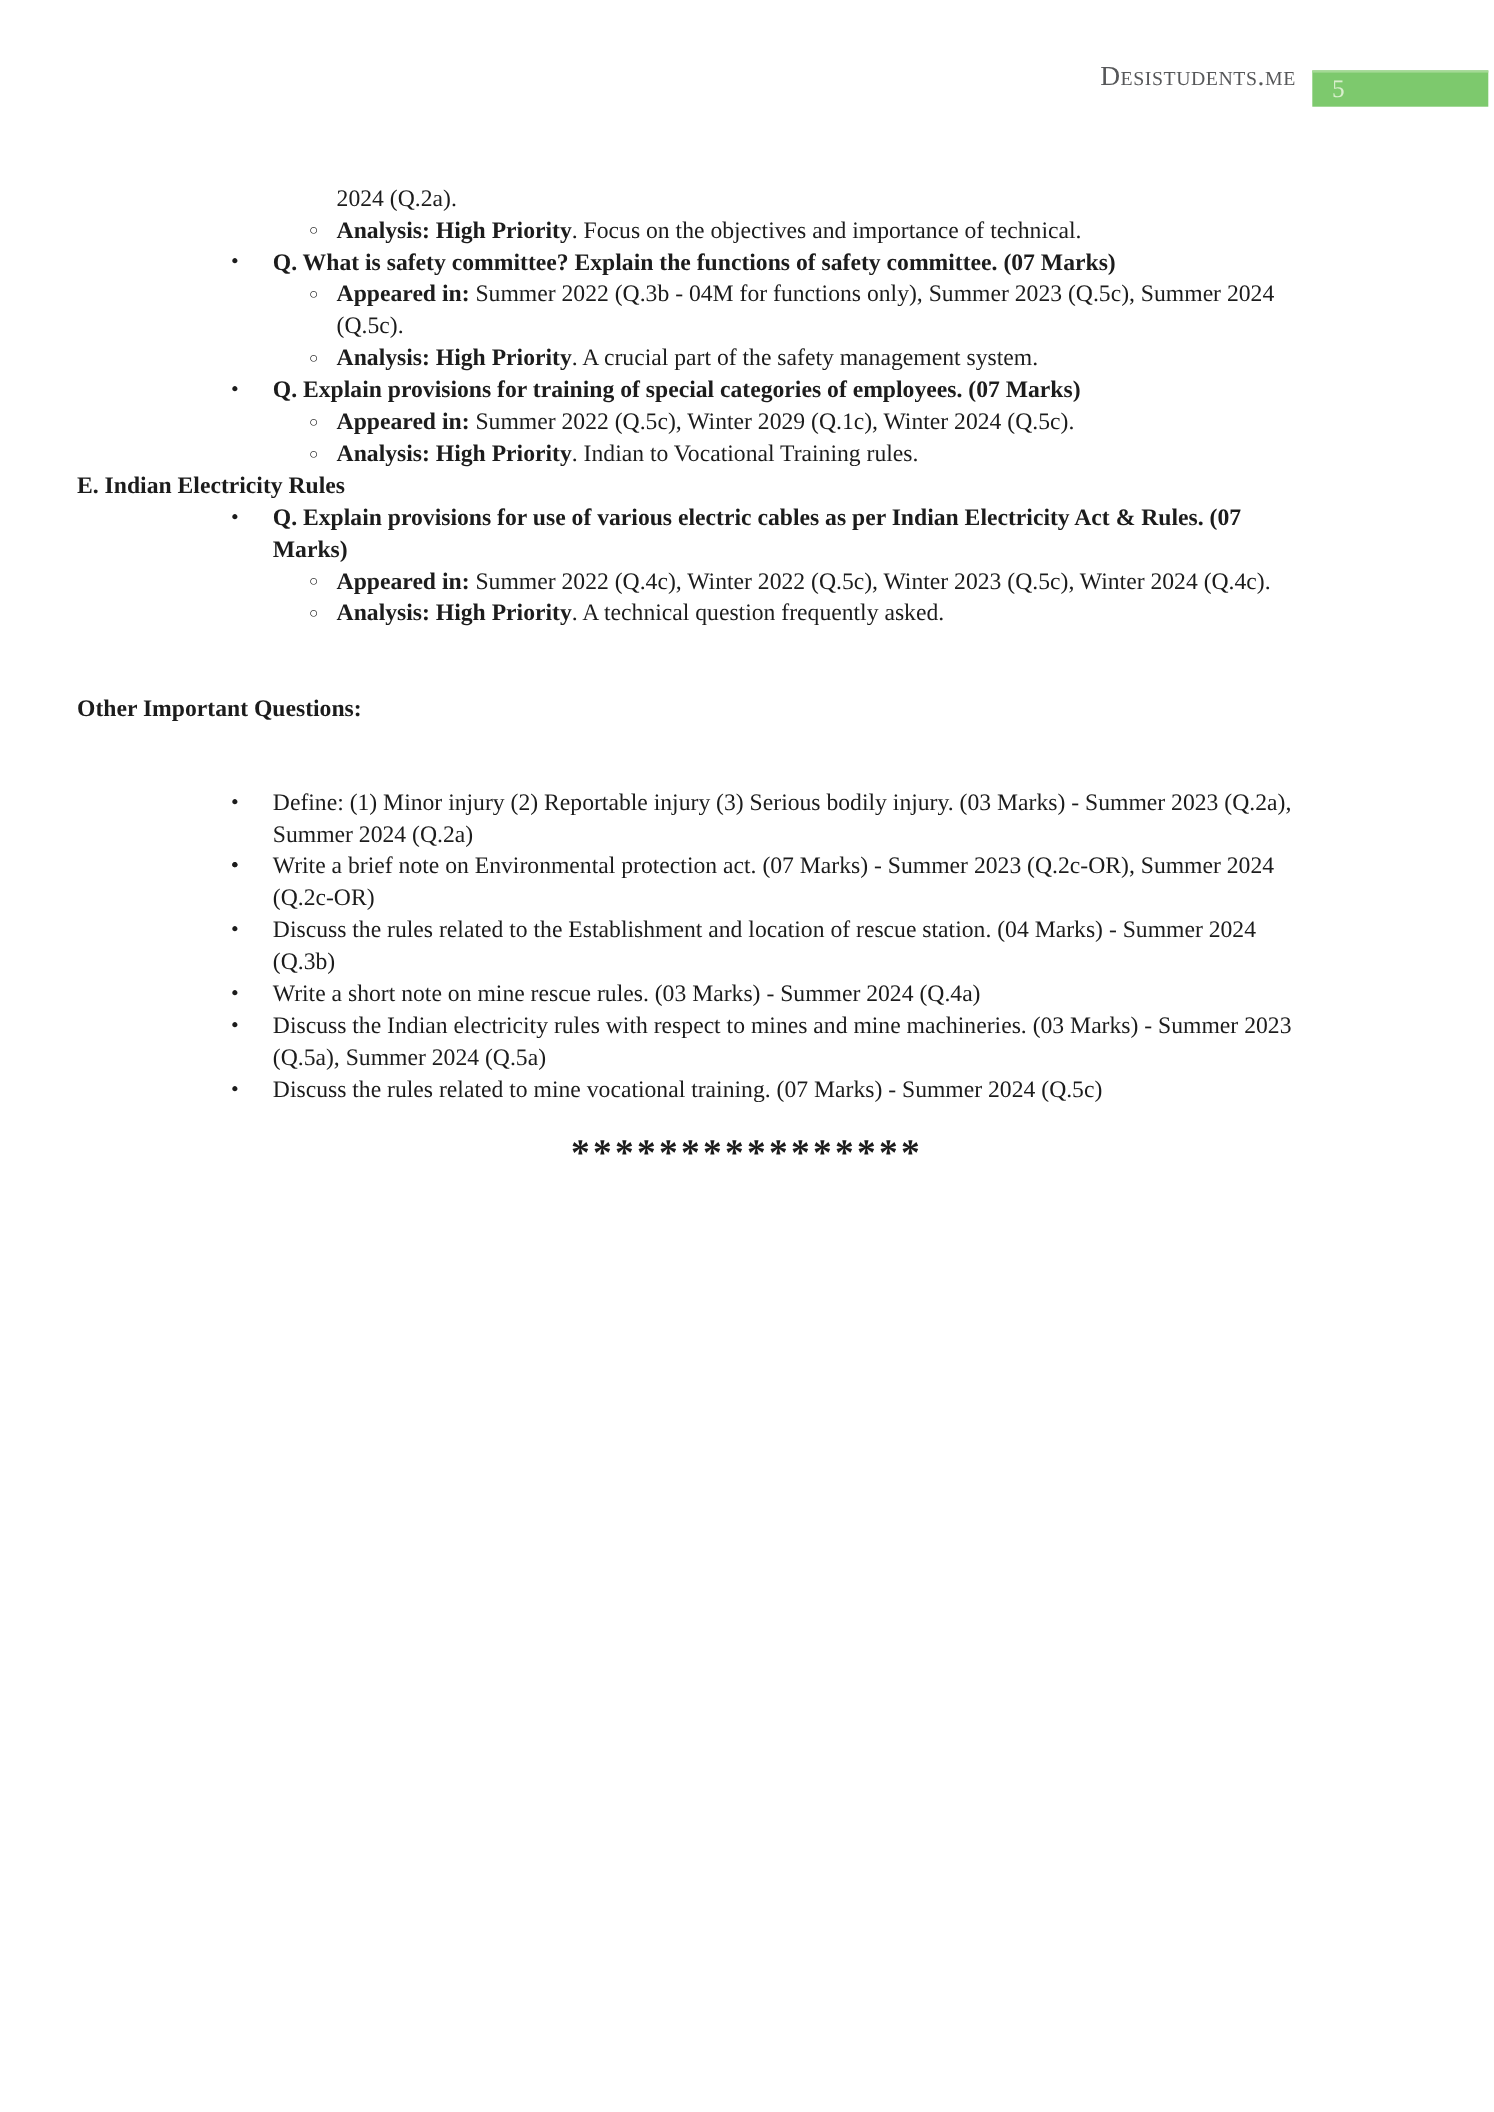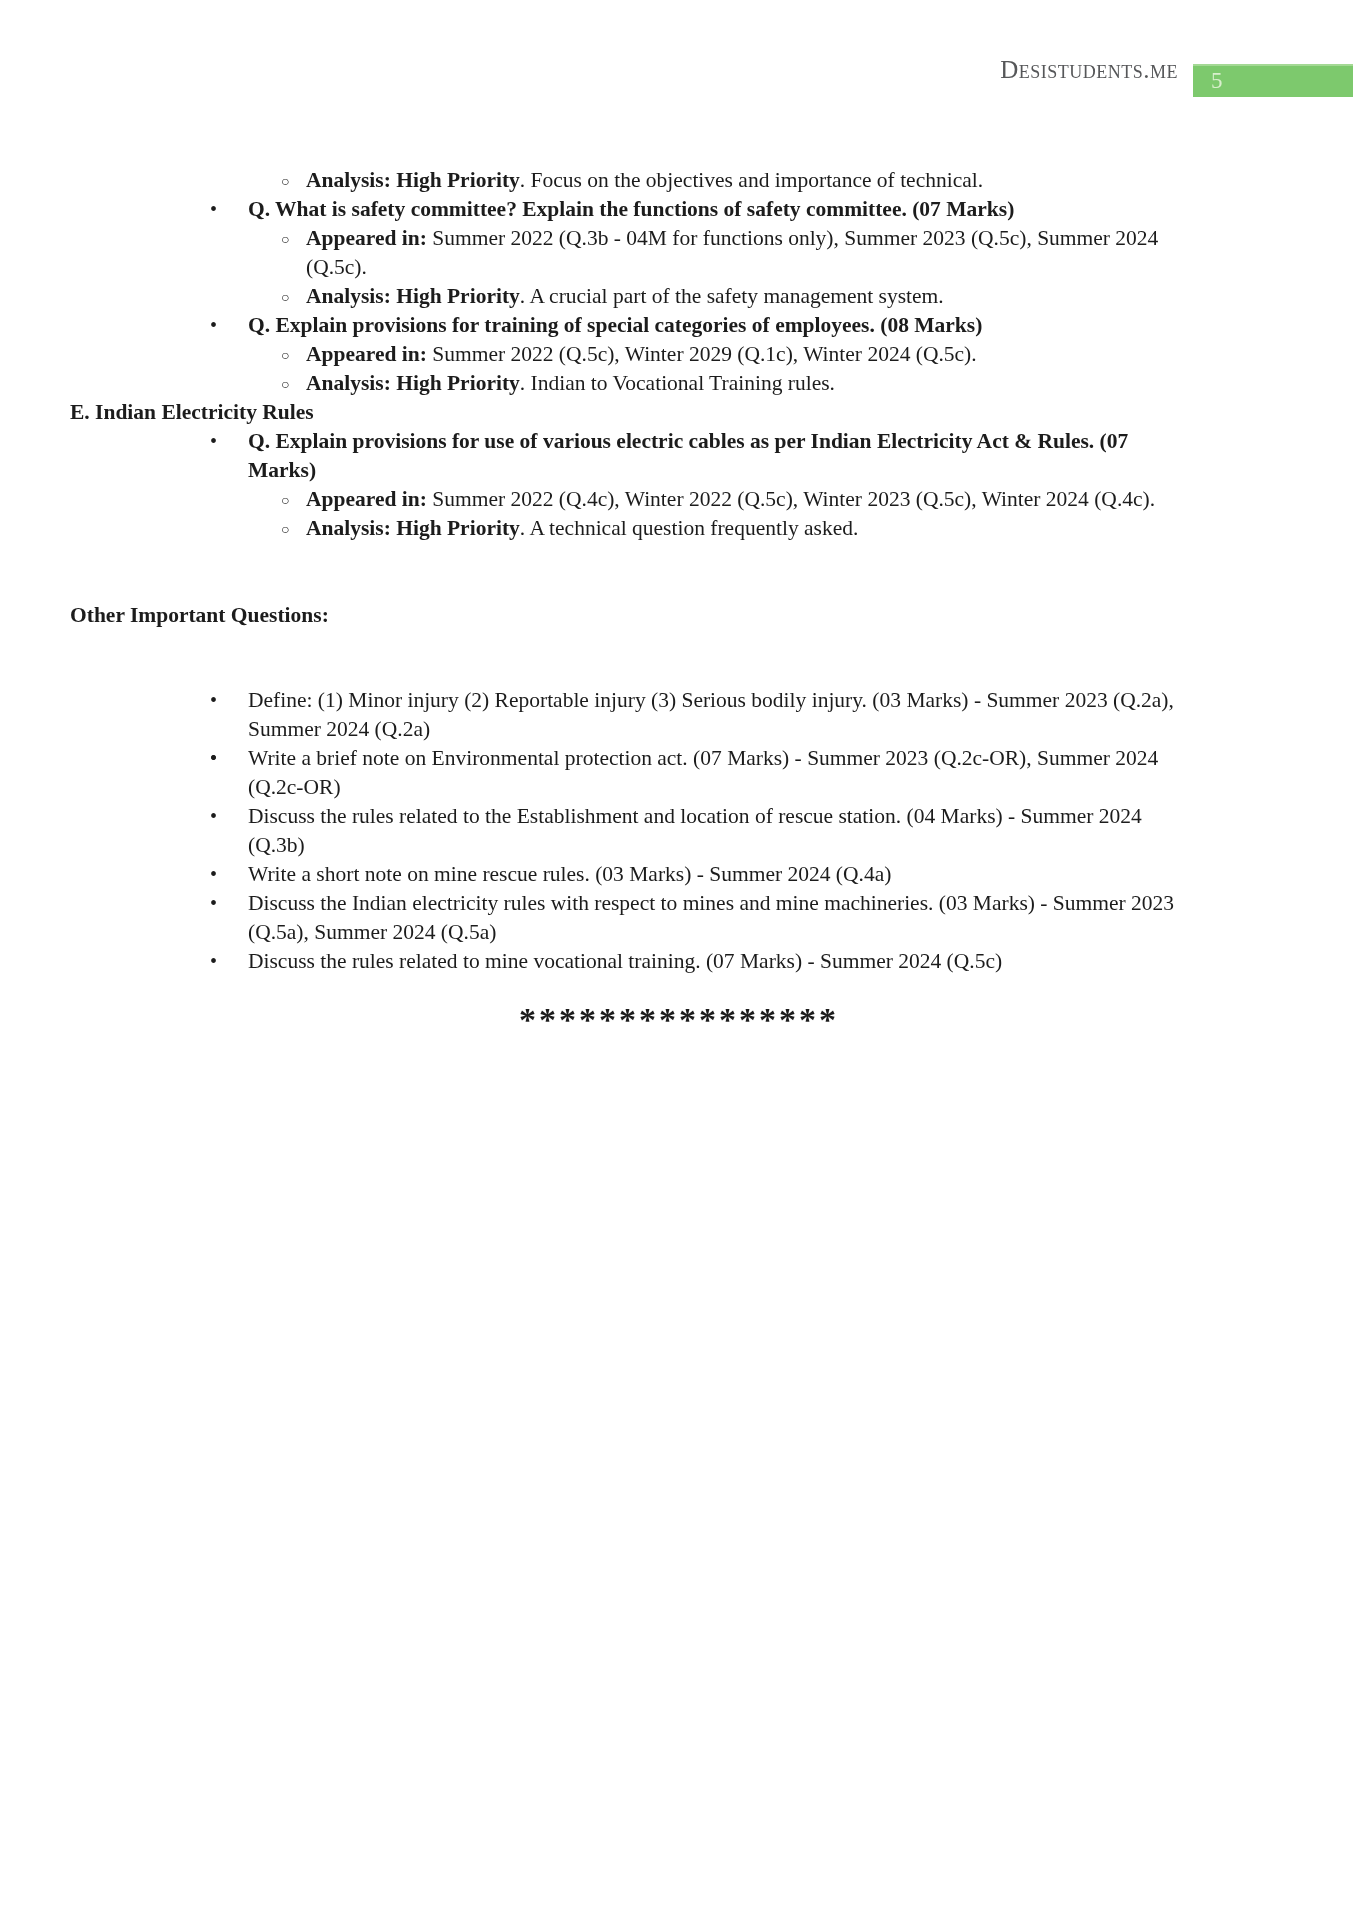--- a/index.html
+++ b/index.html
@@ -94,25 +94,26 @@
 <body>
 
 <div class="page">
   <div>
     <span class="site">Desistudents.me</span>
     <div class="badge" style="background: rgb(125, 201, 109);">
       <span>5</span>
     </div>
   </div>
   <div class="content">
+      <div class="blk l2cont"><span class="">2024 (Q.2a).</span></div>
       <div class="blk l2"><span class="marker-circle">○</span><span class="b ">Analysis: High Priority</span><span class="">. Focus on the objectives and importance of technical.</span></div>
       <div class="blk l1"><span class="marker-dot">•</span><span class="b ">Q. What is safety committee? Explain the functions of safety committee. (07 Marks)</span></div>
       <div class="blk l2"><span class="marker-circle">○</span><span class="b ">Appeared in:</span><span class=""> Summer 2022 (Q.3b - 04M for functions only), Summer 2023 (Q.5c), Summer 2024 (Q.5c).</span></div>
       <div class="blk l2"><span class="marker-circle">○</span><span class="b ">Analysis: High Priority</span><span class="">. A crucial part of the safety management system.</span></div>
-      <div class="blk l1"><span class="marker-dot">•</span><span class="b ">Q. Explain provisions for training of special categories of employees. (08 Marks)</span></div>
+      <div class="blk l1"><span class="marker-dot">•</span><span class="b ">Q. Explain provisions for training of special categories of employees. (07 Marks)</span></div>
       <div class="blk l2"><span class="marker-circle">○</span><span class="b ">Appeared in:</span><span class=""> Summer 2022 (Q.5c), Winter 2029 (Q.1c), Winter 2024 (Q.5c).</span></div>
       <div class="blk l2"><span class="marker-circle">○</span><span class="b ">Analysis: High Priority</span><span class="">. Indian to Vocational Training rules.</span></div>
       <div class="blk h0"><span class="b ">E. Indian Electricity Rules</span></div>
       <div class="blk l1"><span class="marker-dot">•</span><span class="b ">Q. Explain provisions for use of various electric cables as per Indian Electricity Act &amp; Rules. (07 Marks)</span></div>
       <div class="blk l2"><span class="marker-circle">○</span><span class="b ">Appeared in:</span><span class=""> Summer 2022 (Q.4c), Winter 2022 (Q.5c), Winter 2023 (Q.5c), Winter 2024 (Q.4c).</span></div>
       <div class="blk l2"><span class="marker-circle">○</span><span class="b ">Analysis: High Priority</span><span class="">. A technical question frequently asked.</span></div>
       <div class="gap1"></div>
       <div class="blk h0"><span class="b ">Other Important Questions:</span></div>
       <div class="gap2"></div>
       <div class="blk l1"><span class="marker-dot">•</span><span class="">Define: (1) Minor injury (2) Reportable injury (3) Serious bodily injury. (03 Marks) - Summer 2023 (Q.2a), Summer 2024 (Q.2a)</span></div>

